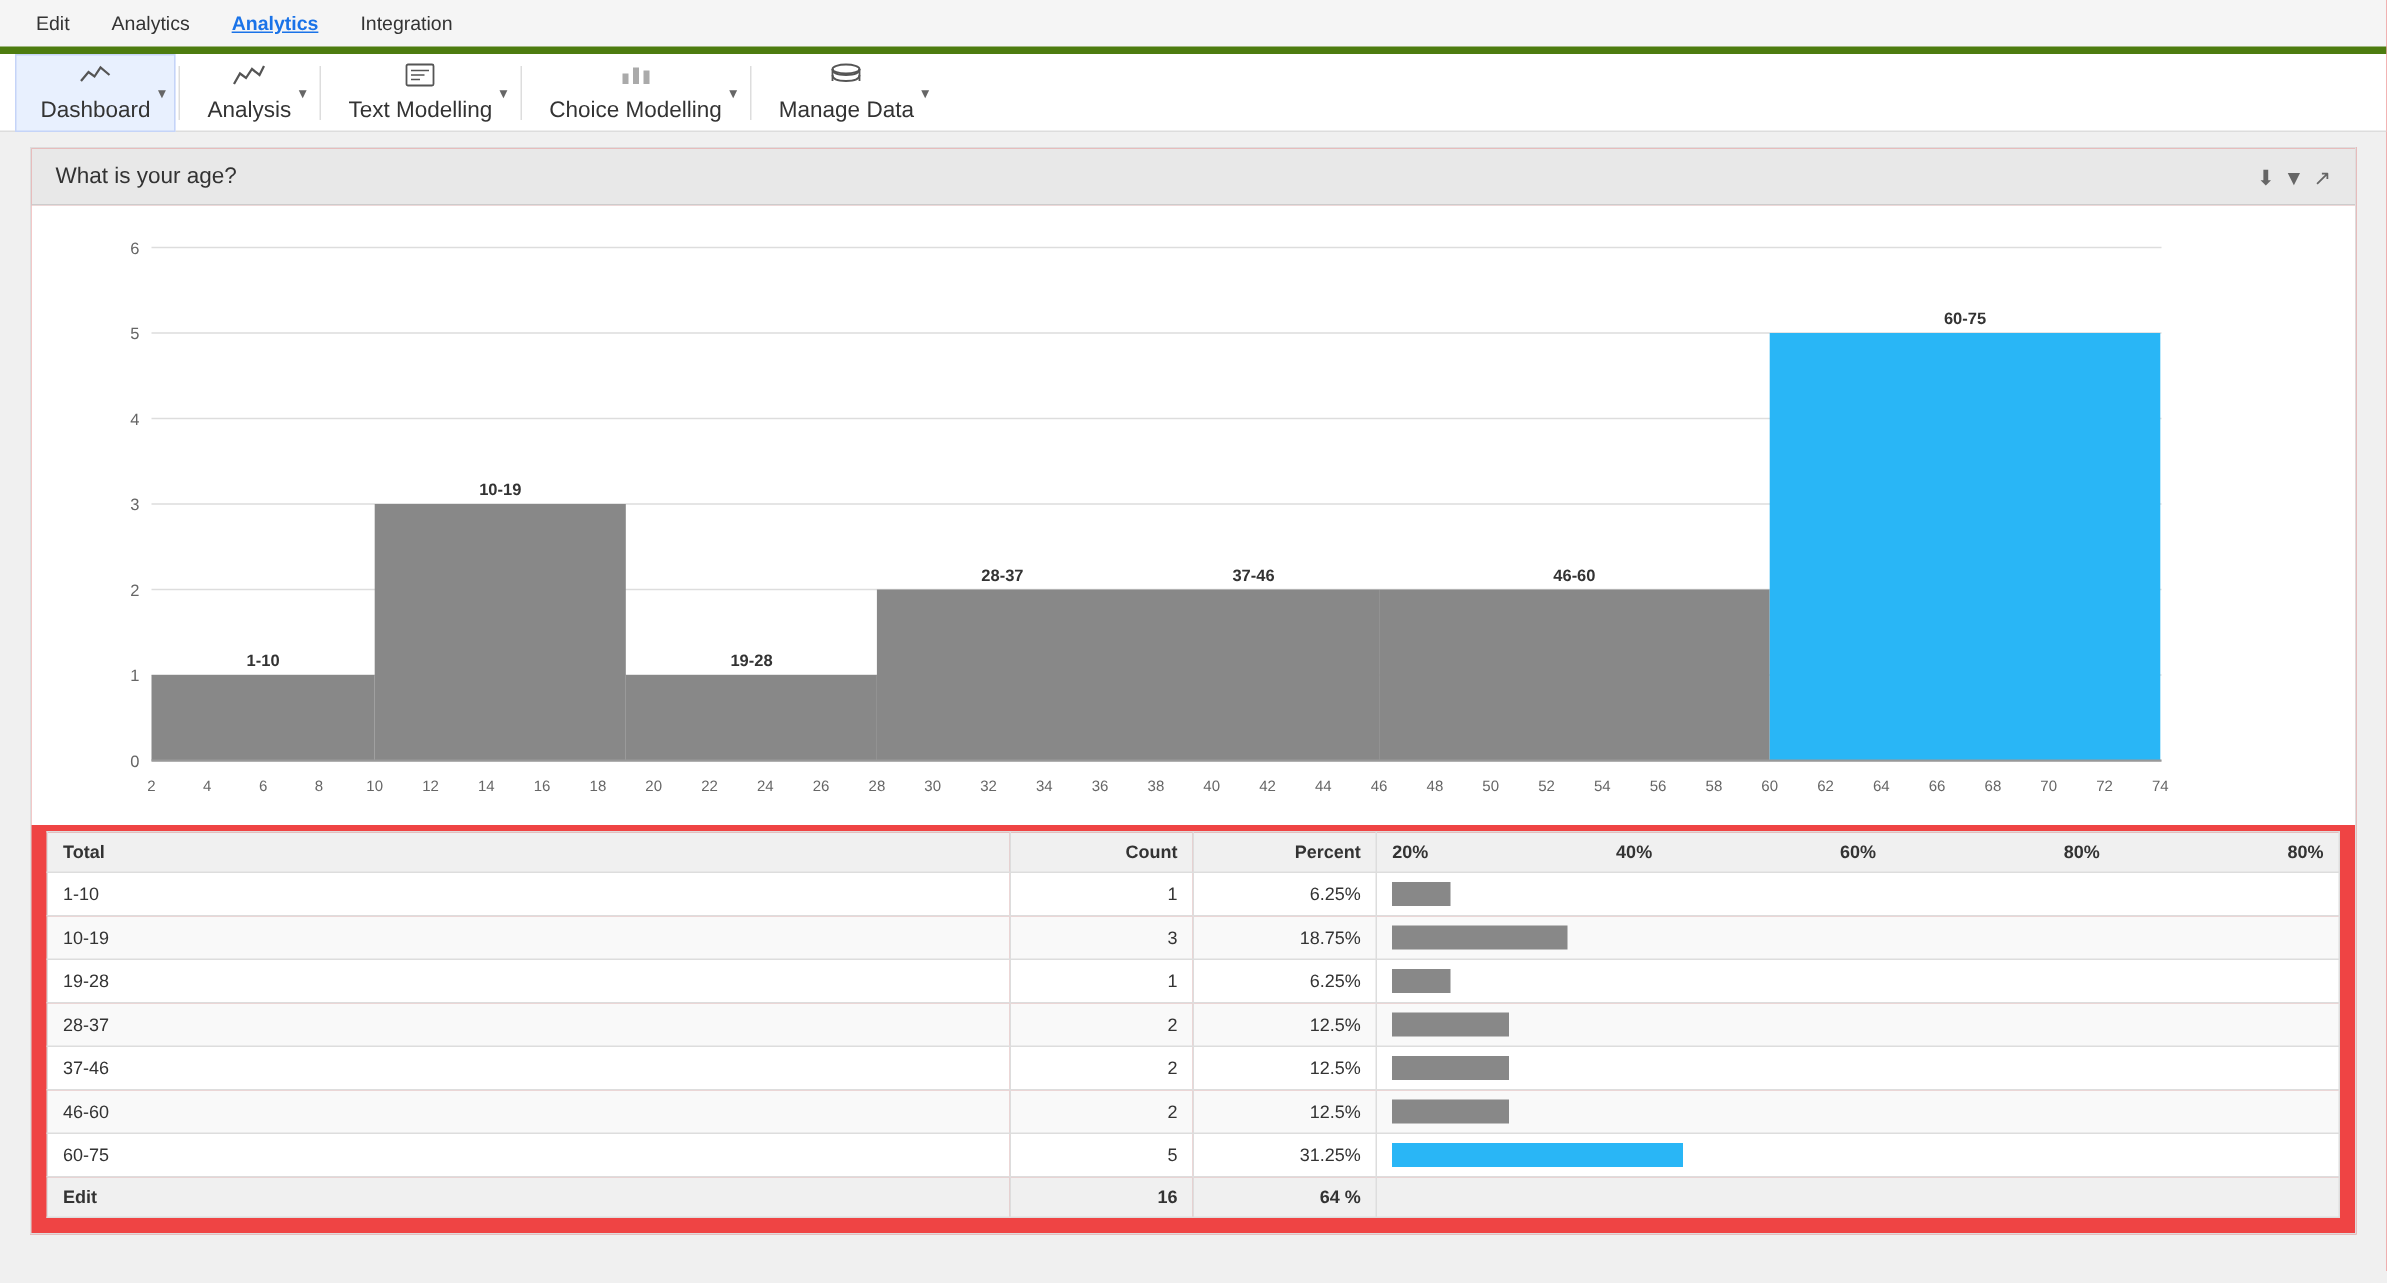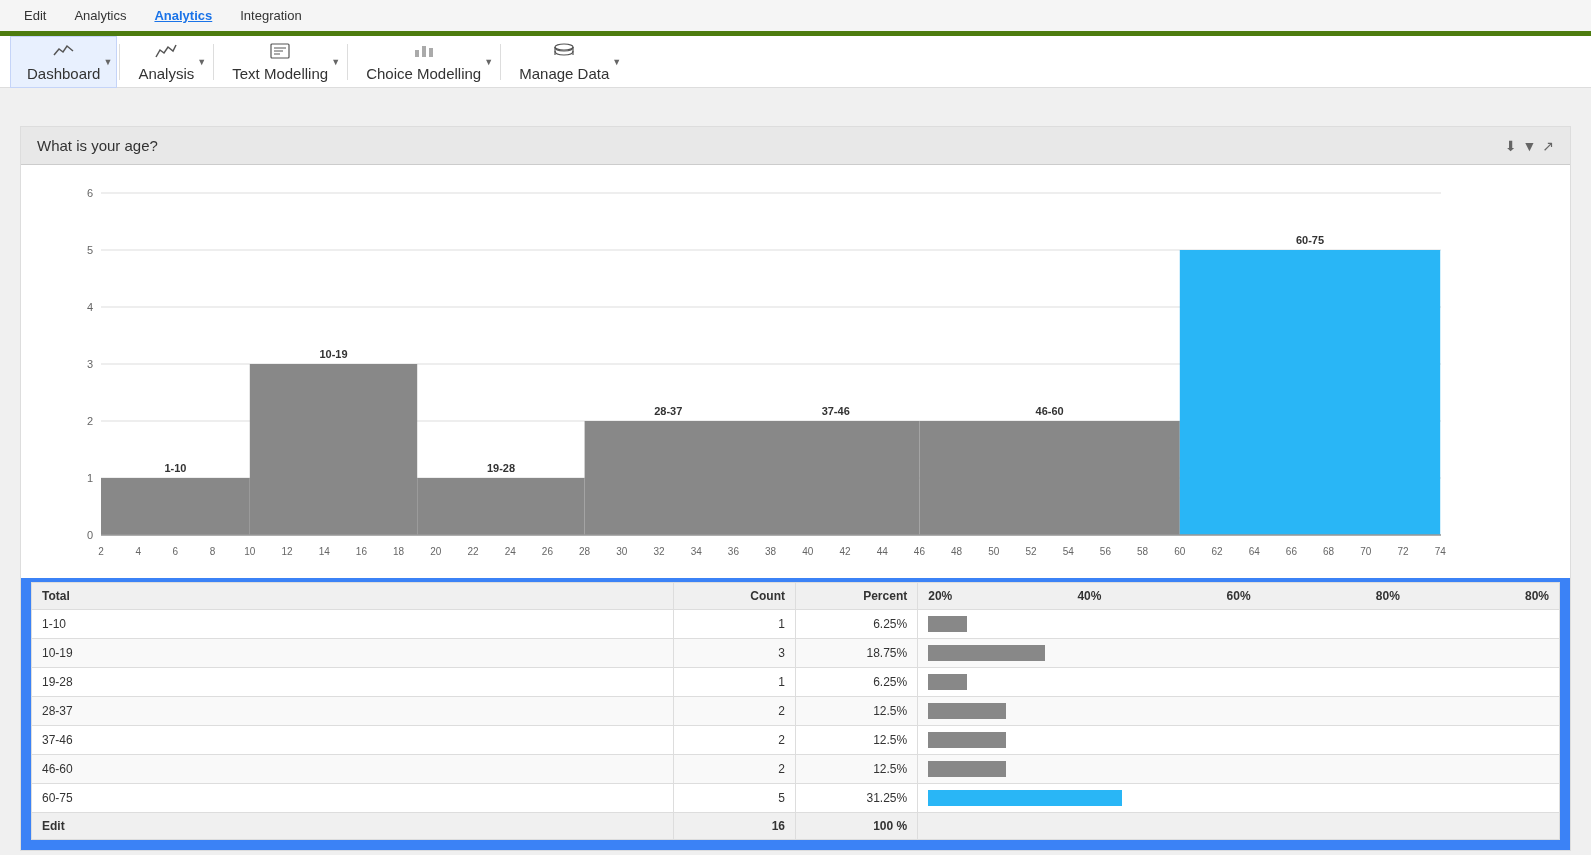--- a/index.html
+++ b/index.html
@@ -76,24 +76,23 @@
 
     
     .main-content {
       padding: 10px 20px;
       background: #f0f0f0;
       min-height: calc(855px - 80px);
     }
 
     
     .chart-card {
-      background: #3b82f6;
+      background: #ef4444;
       border: 1px solid #ddd;
       margin-bottom: 0;
-      margin-top: 28px;
     }
     .chart-card-header {
       display: flex;
       justify-content: space-between;
       align-items: center;
       padding: 10px 16px;
       background: #e8e8e8;
       border-bottom: 1px solid #ccc;
     }
     .chart-card-title {
@@ -390,20 +389,20 @@
               <td>60-75</td>
               <td class="right">5</td>
               <td class="right">31.25%</td>
               <td class="bar-cell">
                 <div class="bar-container"><div class="bar-fill blue" style="width: 31.25%;"></div></div>
               </td>
             </tr>
             <tr class="total-row">
               <td>Edit</td>
               <td class="right">16</td>
-              <td class="right">100 %</td>
+              <td class="right">64 %</td>
               <td></td>
             </tr>
           </tbody>
       </table>
     </div>
   </div>
 </div>
 
 </body></html>

